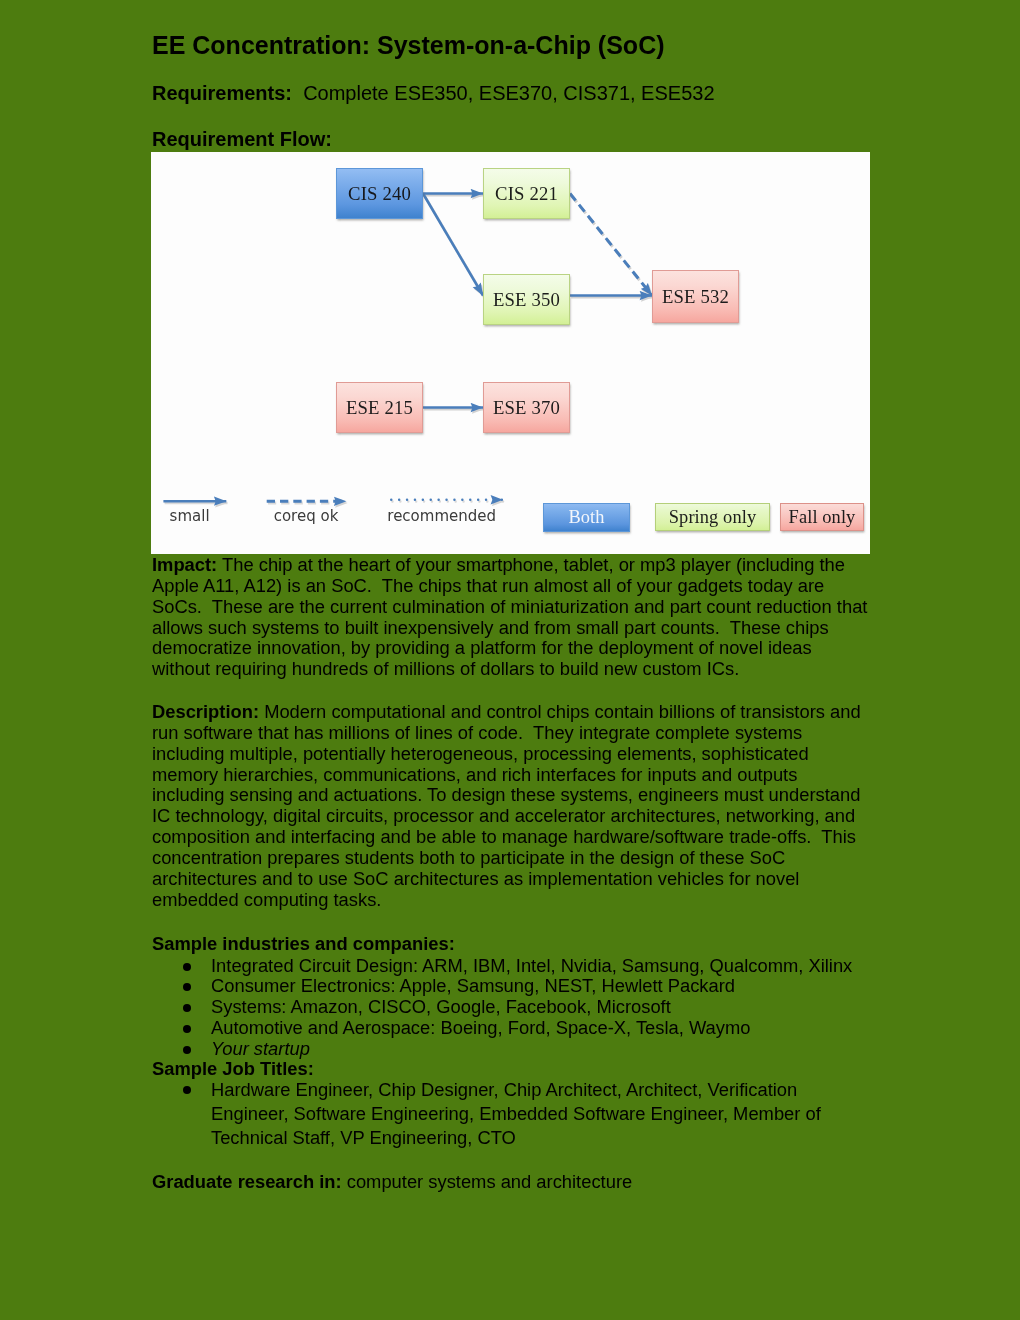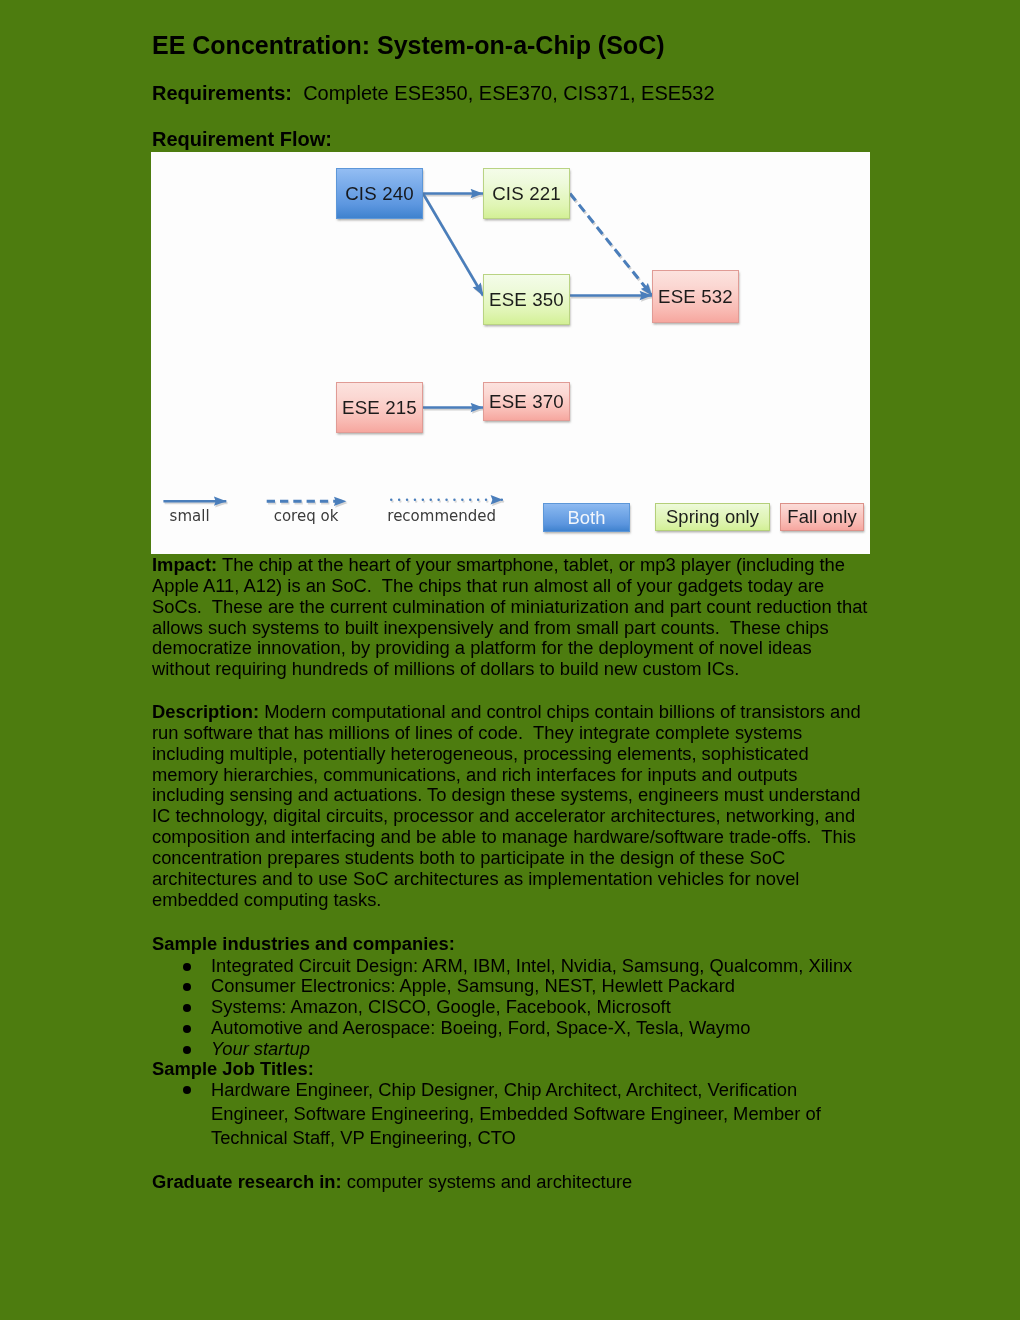--- a/index.html
+++ b/index.html
@@ -27,21 +27,21 @@
                       width:8px;height:8px;border-radius:50%;background:#000;}
   ul.jlist{line-height:24.2px;}
   ul.jlist li::before{top:8px;}
   .ital{font-style:italic;}
 
   
   .diagram{position:absolute;left:151px;top:152px;width:719px;height:402px;
            background:#fdfdfd;overflow:hidden;}
   .node{position:absolute;box-sizing:border-box;
         display:flex;align-items:center;justify-content:center;
-        font-size:18.7px;color:#1e1e1e;letter-spacing:0.15px;}
+        font-size:18.7px;color:#1e1e1e;letter-spacing:0.15px;font-family:Liberation Serif, serif;}
   .n-blue{background:linear-gradient(to bottom,#93bdf3 0%,#83b2ed 20%,#5d97e0 72%,#3f82ce 100%);
           border:1px solid #5d97d8;color:#16181c;
           box-shadow:1.3px 1.9px 2.2px rgba(110,108,102,0.60);}
   .n-green{background:linear-gradient(to bottom,#f4fce9 0%,#eefadb 28%,#e0f5b4 75%,#d3f096 100%);
            border:1px solid #b9d383;color:#1c1d1b;
            box-shadow:1.3px 1.9px 2.2px rgba(110,108,102,0.60);}
   .n-red{background:linear-gradient(to bottom,#fce2de 0%,#fbd8d3 28%,#f9bcb5 75%,#f6a79f 100%);
          border:1px solid #e09b95;color:#1c1b1b;
          box-shadow:1.3px 1.9px 2.2px rgba(110,108,102,0.60);}
 
@@ -112,21 +112,21 @@
         </div>
         <div class="node n-green" style="left: 332px; top: 122px; width: 87px; height: 51px;">
           <span>ESE 350</span>
         </div>
         <div class="node n-red" style="left: 501px; top: 118px; width: 87px; height: 53px;">
           <span>ESE 532</span>
         </div>
         <div class="node n-red" style="left: 185px; top: 230px; width: 87px; height: 51px;">
           <span>ESE 215</span>
         </div>
-        <div class="node n-red" style="left: 332px; top: 230px; width: 87px; height: 39px; text-align: center;">
+        <div class="node n-red" style="left: 332px; top: 230px; width: 87px; height: 51px; text-align: center;">
           <span>ESE 370</span>
         </div>
       </div>
     <div id="flow-legend">
         <div class="legend-label" style="left: 18.6px; top: 354.7px;">small</div>
         <div class="legend-label" style="left: 122.7px; top: 354.7px;">coreq ok</div>
         <div class="legend-label" style="left: 236.3px; top: 354.7px;">recommended</div>
         <div class="chip node n-blue" style="left: 392px; top: 351px; width: 87px; height: 29px;">
           <span>Both</span>
         </div>

